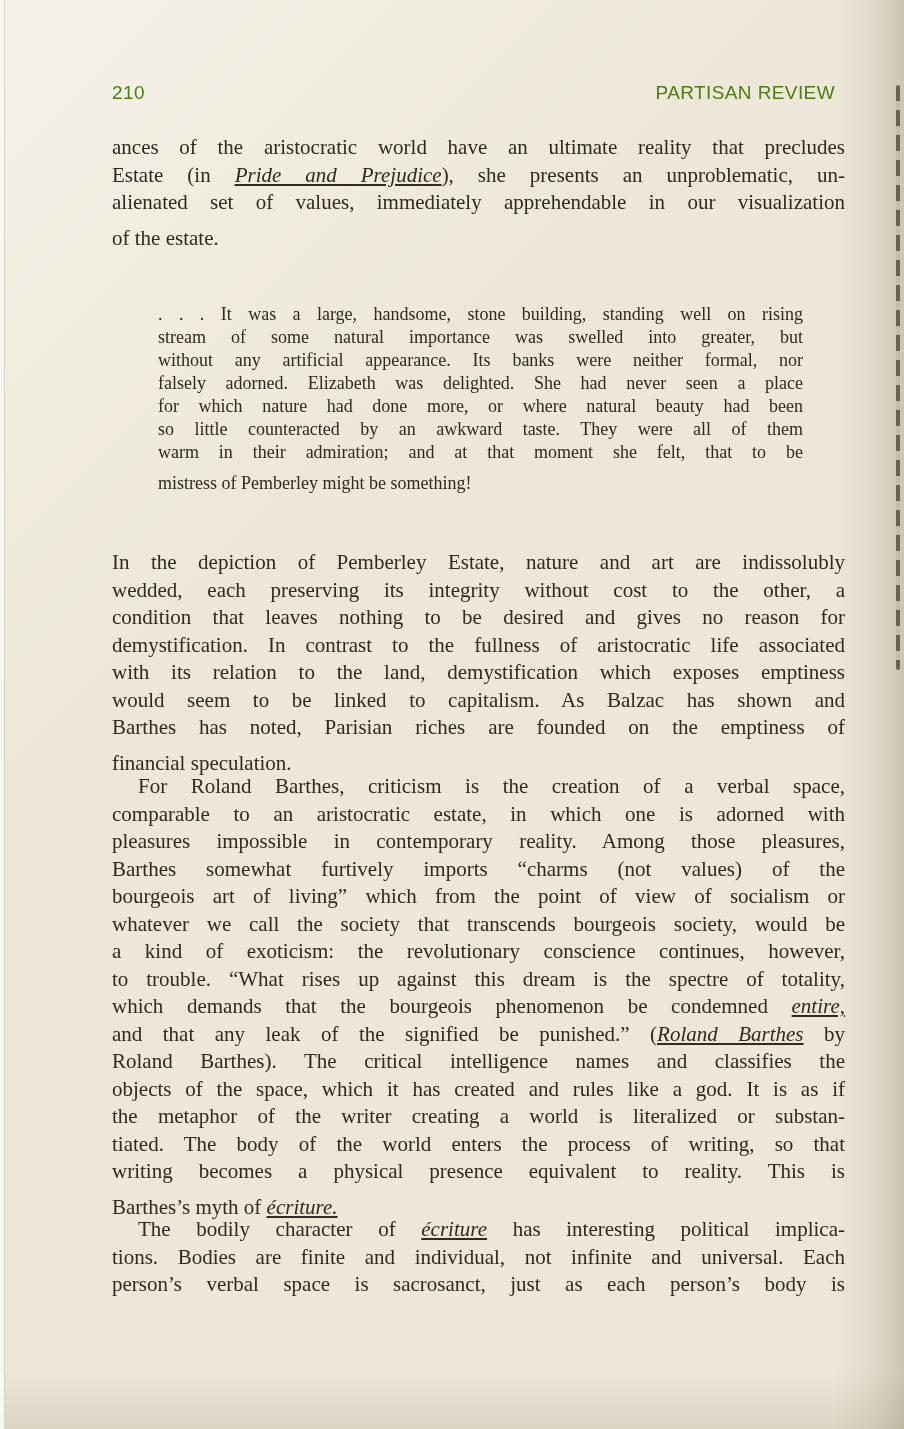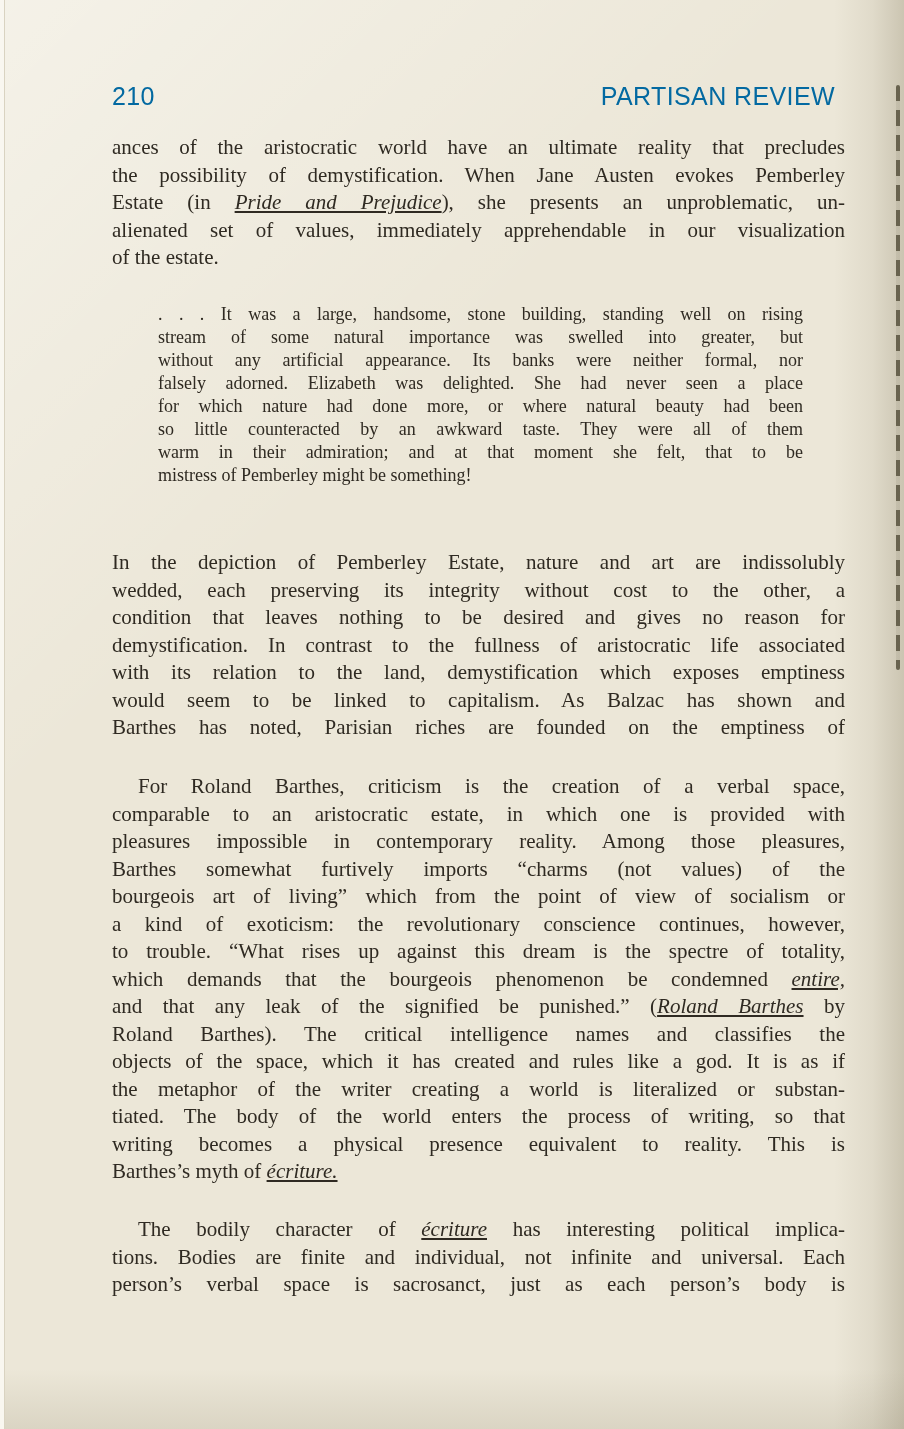--- a/index.html
+++ b/index.html
@@ -18,29 +18,29 @@
     background:#f9f7f0;border-right:1px solid #d9d3c1;}
   .right-dashes{position:absolute;left:896px;top:85px;width:4px;height:585px;opacity:.9;
     background:repeating-linear-gradient(to bottom,
       #5d5743 0px, #5d5743 16px,
       rgba(93,87,67,0.12) 16px, rgba(93,87,67,0.12) 25px);
     border-radius:2px;}
   .header{
     position:absolute;left:112px;top:82px;width:723px;
     display:flex;justify-content:space-between;align-items:flex-end;
     font-family:"Liberation Sans", sans-serif;
-    font-size:25px;color:#0369a1;letter-spacing:.4px;
+    font-size:19px;color:#4d7c0f;letter-spacing:.4px;
   }
   .para{
     position:absolute;left:112px;width:733px;
     font-size:21px;line-height:27.5px;color:#2f2a22;
   }
   .para.quote{left:158px;width:645px;font-size:18px;line-height:23px;}
   .line{text-align:justify;text-align-last:justify;}
-  .line.no-justify{text-align-last:left;}
+  .line.no-justify{text-align-last:left;margin-top:8px;}
   .line.indent{text-indent:26px;}
   .para-0{top:134px;}
   .para-1{top:303px;}
   .para-2{top:549px;}
   .para-3{top:773px;}
   .para-4{top:1216px;}
   em{font-style:italic;text-decoration:underline;}
 </style>
 </head>
 <body>
@@ -53,21 +53,20 @@
   <div class="right-dashes"></div>
 
   <div class="header">
     <span>210</span>
     <span>PARTISAN REVIEW</span>
   </div>
 
   <div id="text-column">
       <div class="para body para-0">
         <div class="line"><span>ances of the aristocratic world have an ultimate reality that precludes</span></div>
-        <div class="line"><span>the possibility of demystification. When Jane Austen evokes Pemberley</span></div>
         <div class="line"><span>Estate (in </span><em>Pride and Prejudice</em><span>), she presents an unproblematic, un-</span></div>
         <div class="line"><span>alienated set of values, immediately apprehendable in our visualization</span></div>
         <div class="line no-justify"><span>of the estate.</span></div>
       </div>
       <div class="para quote para-1">
         <div class="line"><span>. . . It was a large, handsome, stone building, standing well on rising</span></div>
         <div class="line"><span>stream of some natural importance was swelled into greater, but</span></div>
         <div class="line"><span>without any artificial appearance. Its banks were neither formal, nor</span></div>
         <div class="line"><span>falsely adorned. Elizabeth was delighted. She had never seen a place</span></div>
         <div class="line"><span>for which nature had done more, or where natural beauty had been</span></div>
@@ -76,27 +75,29 @@
         <div class="line no-justify"><span>mistress of Pemberley might be something!</span></div>
       </div>
       <div class="para body para-2">
         <div class="line"><span>In the depiction of Pemberley Estate, nature and art are indissolubly</span></div>
         <div class="line"><span>wedded, each preserving its integrity without cost to the other, a</span></div>
         <div class="line"><span>condition that leaves nothing to be desired and gives no reason for</span></div>
         <div class="line"><span>demystification. In contrast to the fullness of aristocratic life associated</span></div>
         <div class="line"><span>with its relation to the land, demystification which exposes emptiness</span></div>
         <div class="line"><span>would seem to be linked to capitalism. As Balzac has shown and</span></div>
         <div class="line"><span>Barthes has noted, Parisian riches are founded on the emptiness of</span></div>
+        <div class="line no-justify"><span>financial speculation.</span></div>
       </div>
       <div class="para body para-3">
         <div class="line indent"><span>For Roland Barthes, criticism is the creation of a verbal space,</span></div>
-        <div class="line"><span>comparable to an aristocratic estate, in which one is provided with</span></div>
+        <div class="line"><span>comparable to an aristocratic estate, in which one is adorned with</span></div>
         <div class="line"><span>pleasures impossible in contemporary reality. Among those pleasures,</span></div>
         <div class="line"><span>Barthes somewhat furtively imports “charms (not values) of the</span></div>
         <div class="line"><span>bourgeois art of living” which from the point of view of socialism or</span></div>
+        <div class="line"><span>whatever we call the society that transcends bourgeois society, would be</span></div>
         <div class="line"><span>a kind of exoticism: the revolutionary conscience continues, however,</span></div>
         <div class="line"><span>to trouble. “What rises up against this dream is the spectre of totality,</span></div>
         <div class="line"><span>which demands that the bourgeois phenomenon be condemned </span><em>entire,</em></div>
         <div class="line"><span>and that any leak of the signified be punished.” (</span><em>Roland Barthes</em><span> by</span></div>
         <div class="line"><span>Roland Barthes). The critical intelligence names and classifies the</span></div>
         <div class="line"><span>objects of the space, which it has created and rules like a god. It is as if</span></div>
         <div class="line"><span>the metaphor of the writer creating a world is literalized or substan-</span></div>
         <div class="line"><span>tiated. The body of the world enters the process of writing, so that</span></div>
         <div class="line"><span>writing becomes a physical presence equivalent to reality. This is</span></div>
         <div class="line no-justify"><span>Barthes’s myth of </span><em>écriture.</em></div>

